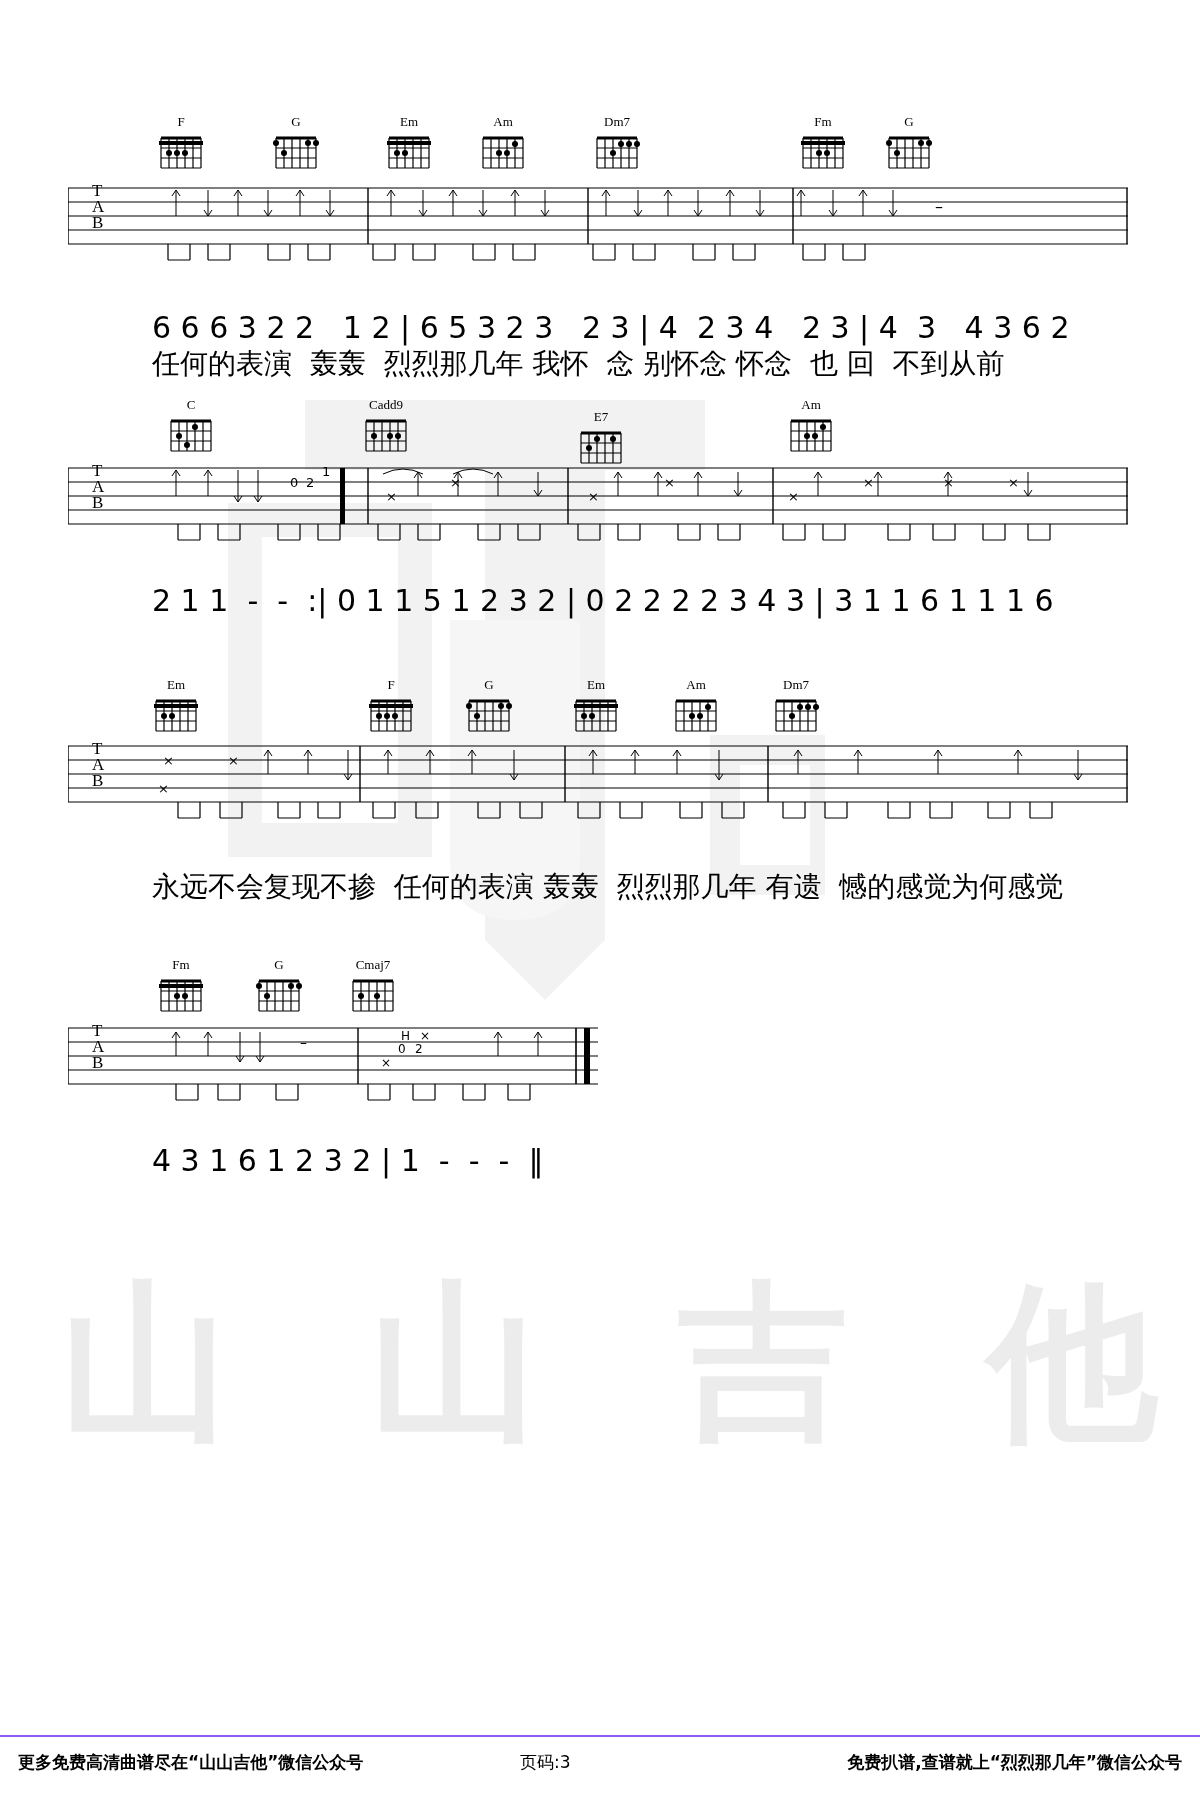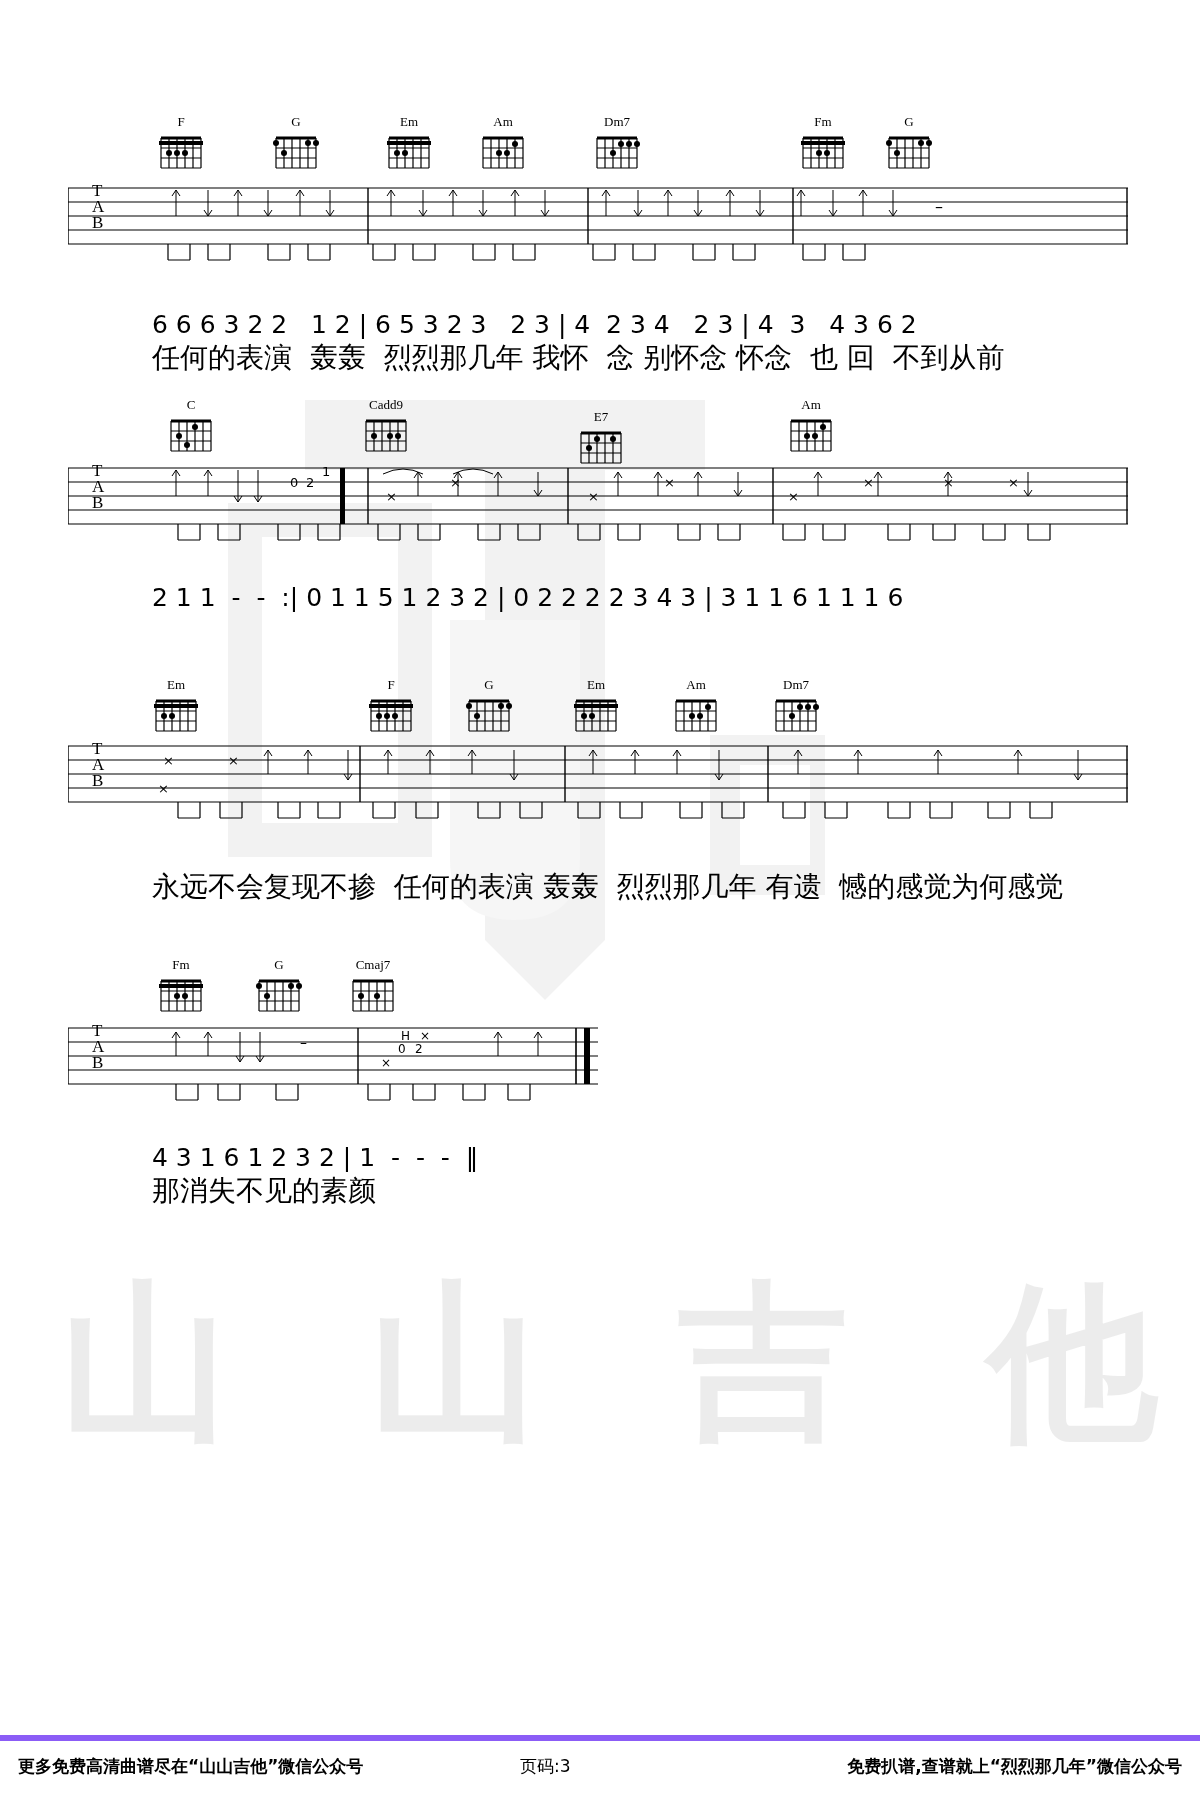--- a/index.html
+++ b/index.html
@@ -79,38 +79,38 @@
   .staff svg { display:block; }
 
   
   .lyricline {
     position: absolute;
     left: 0;
     width: 1200px;
   }
   .numrow {
     font-family: "DejaVu Sans", sans-serif;
-    font-size: 25px;
+    font-size: 30px;
     color: #000;
     white-space: pre;
     letter-spacing: 0px;
   }
   .lyrrow {
     font-family: "DejaVu Sans", sans-serif;
     font-size: 28px;
     color: #000;
     white-space: pre;
   }
   
   .footer {
     position: absolute;
     left: 0;
     top: 1735px;
     width: 1200px;
-    border-top: 6px solid #8b5cf6;
+    border-top: 2px solid #8b5cf6;
     padding-top: 14px;
     font-family: "DejaVu Sans", sans-serif;
     font-size: 17px;
     font-weight: bold;
     color: #000;
   }
   .footer .fl { position: absolute; left: 18px; top: 14px; }
   .footer .fc { position: absolute; left: 520px; top: 14px; font-weight: normal;}
   .footer .fr { position: absolute; right: 18px; top: 14px; }
 </style>
@@ -917,21 +917,20 @@
             <path d="M300 62 L300 78 M322 62 L322 78 M300 78 L322 78"></path>
             <path d="M345 62 L345 78 M367 62 L367 78 M345 78 L367 78"></path>
             <path d="M395 62 L395 78 M417 62 L417 78 M395 78 L417 78"></path>
             <path d="M440 62 L440 78 M462 62 L462 78 M440 78 L462 78"></path>
           </g>
         </svg>
       </div>
 
       <div class="lyricline" style="top:1143px;">
         <div class="numrow" style="margin-left:152px;">4 3 1 6 1 2 3 2 | 1  -  -  -  ‖</div>
-        <div class="lyrrow" style="margin-left:152px;">那消失不见的素颜</div>
       </div>
     </div>
 
   </div>
 
   <div class="footer">
     <span class="fl">更多免费高清曲谱尽在“山山吉他”微信公众号</span>
     <span class="fc">页码:3</span>
     <span class="fr">免费扒谱,查谱就上“烈烈那几年”微信公众号</span>
   </div>

